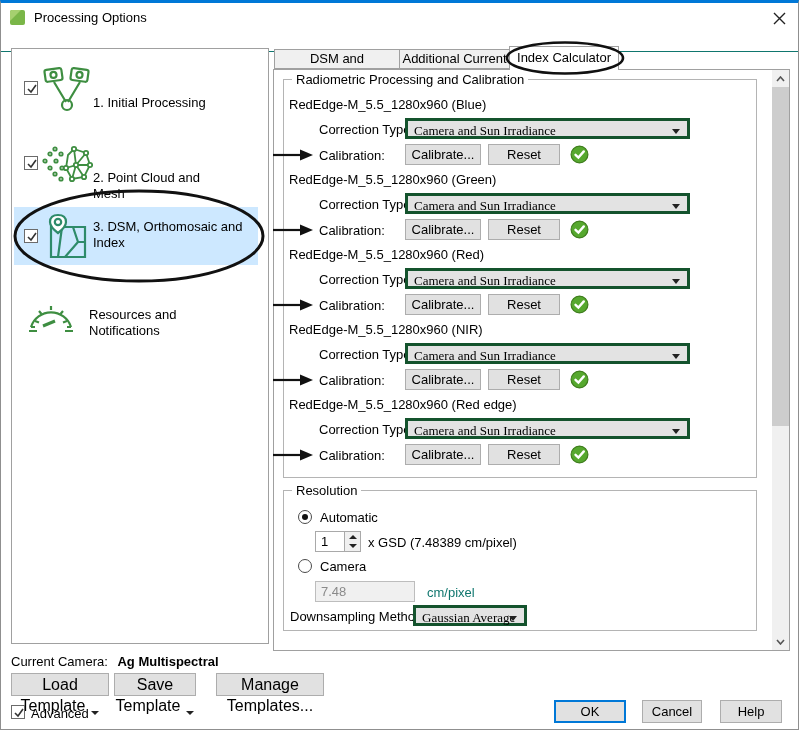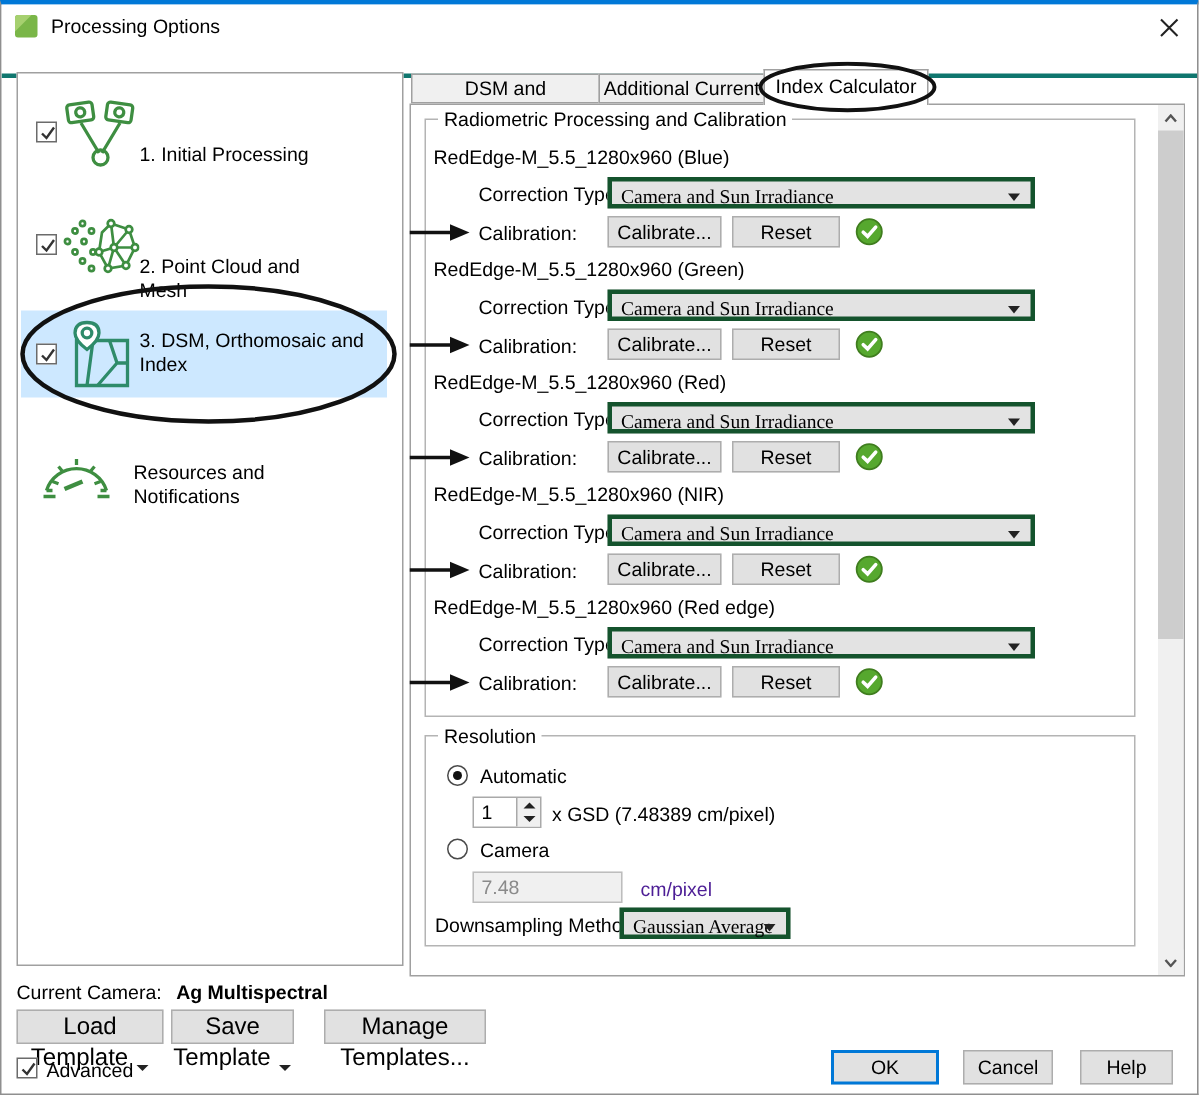--- a/index.html
+++ b/index.html
@@ -3,21 +3,21 @@
 <meta charset="utf-8">
 <style>
   * { margin:0; padding:0; box-sizing:border-box; }
   body { background:#cfcfcf; font-family:"Liberation Sans", sans-serif; }
   #window {
     position:relative; width:799px; height:730px; background:#ffffff;
     border:1px solid #8f8f8f; border-top:3px solid #0078d7; overflow:hidden;
     font-size:13px; color:#000;
   }
   
-  #titlebar { position:absolute; top:0; left:0; right:0; height:49px; background:#fff; border-bottom:3px solid #0f766e; }
+  #titlebar { position:absolute; top:0; left:0; right:0; height:49px; background:#fff; border-bottom:1px solid #0f766e; }
   #app-logo { position:absolute; left:8px; top:6px; width:17px; height:17px; }
   #title-text { position:absolute; left:33px; top:7px; font-size:13px; }
   #close-btn { position:absolute; right:6px; top:3px; width:26px; height:24px; display:flex; align-items:center; justify-content:center; cursor:default; }
   
   #sidebar { position:absolute; left:10px; top:45px; width:258px; height:596px; background:#fff; border:1px solid #a0a0a0; }
   .side-item { position:absolute; left:1px; width:212px; }
   .side-label { position:absolute; font-size:13px; line-height:16px; }
   .checkbox { position:absolute; width:14px; height:14px; background:#fff; border:1px solid #6b6b6b; }
   .checkbox svg { position:absolute; left:1px; top:1px; }
   .sel-highlight { position:absolute; left:2px; top:158px; width:244px; height:58px; background:#cde8ff; }
@@ -49,21 +49,21 @@
   
   .radio { position:absolute; width:14px; height:14px; border:1px solid #4a4a4a; border-radius:50%; background:#fff; }
   .radio.on::after { content:""; position:absolute; left:3px; top:3px; width:6px; height:6px; border-radius:50%; background:#111; }
   .spinner { position:absolute; left:313px; top:527px; width:46px; height:21px; border:1px solid #a9a9a9; background:#fff; }
   .spin-val { position:absolute; left:5px; top:2px; font-size:13px; }
   .spin-btns { position:absolute; right:0; top:0; width:16px; height:19px; border-left:1px solid #a9a9a9; background:#f0f0f0; }
   .spin-up, .spin-dn { position:absolute; left:4px; width:0; height:0; border-left:4px solid transparent; border-right:4px solid transparent; }
   .spin-up { top:3px; border-bottom:4px solid #222; }
   .spin-dn { bottom:3px; border-top:4px solid #222; }
   .text-input-disabled { position:absolute; left:313px; top:577px; width:100px; height:21px; border:1px solid #bdbdbd; background:#f0f0f0; color:#8a8a8a; font-size:13px; line-height:19px; padding-left:5px; }
-  .muted { color:#4c1d95; }
+  .muted { color:#0f766e; }
   
   .foot-btn { position:absolute; top:670px; height:23px; background:#e1e1e1; border:1px solid #adadad; font-size:16px; text-align:center; line-height:21px; }
   .drop-tick { display:inline-block; width:0; height:0; border-left:4px solid transparent; border-right:4px solid transparent; border-top:4px solid #222; margin-left:6px; position:relative; top:4px; }
   .ok-btn { position:absolute; left:553px; top:697px; width:72px; height:23px; background:#e1e1e1; border:2px solid #0078d7; font-size:13px; text-align:center; line-height:19px; }
   .dlg-btn { position:absolute; top:697px; height:23px; background:#e1e1e1; border:1px solid #adadad; font-size:13px; text-align:center; line-height:21px; }
   .anno-svg { position:absolute; z-index:10; pointer-events:none; }
   .bold { font-weight:bold; }
 </style>
 </head>
 <body>

